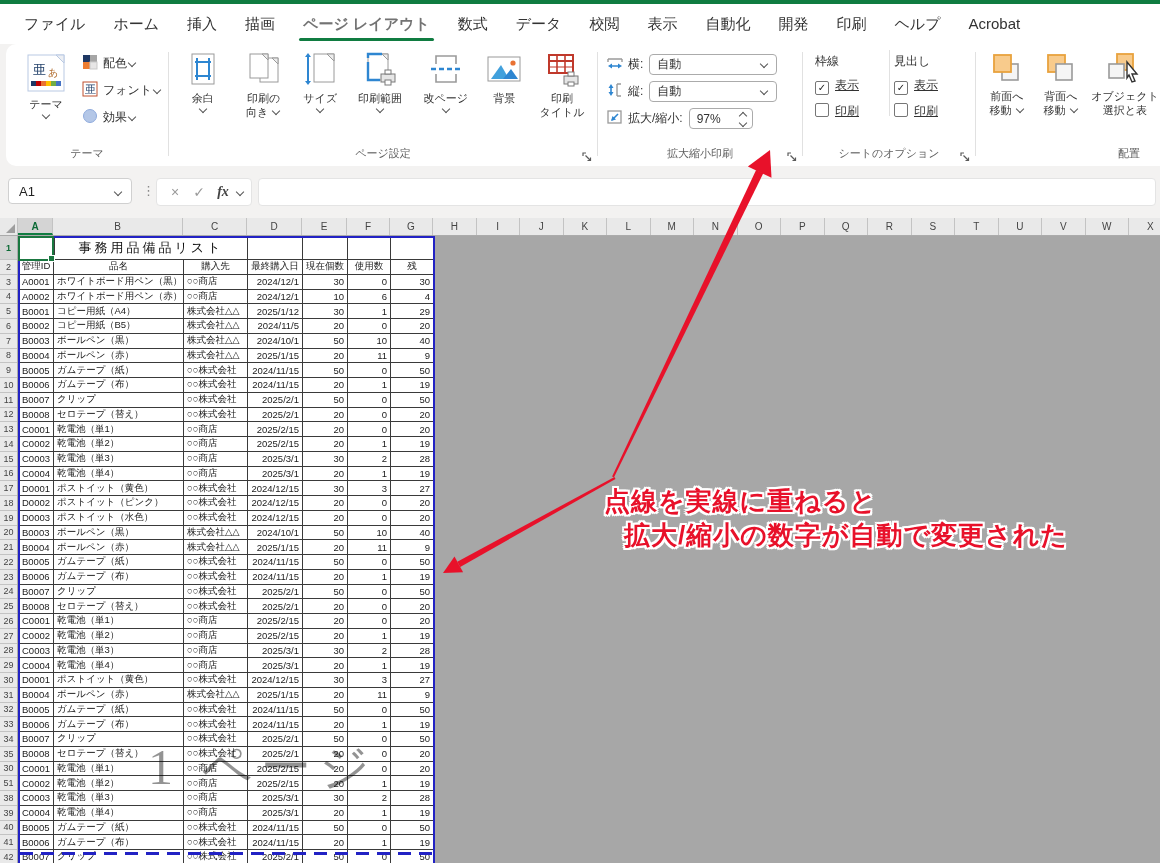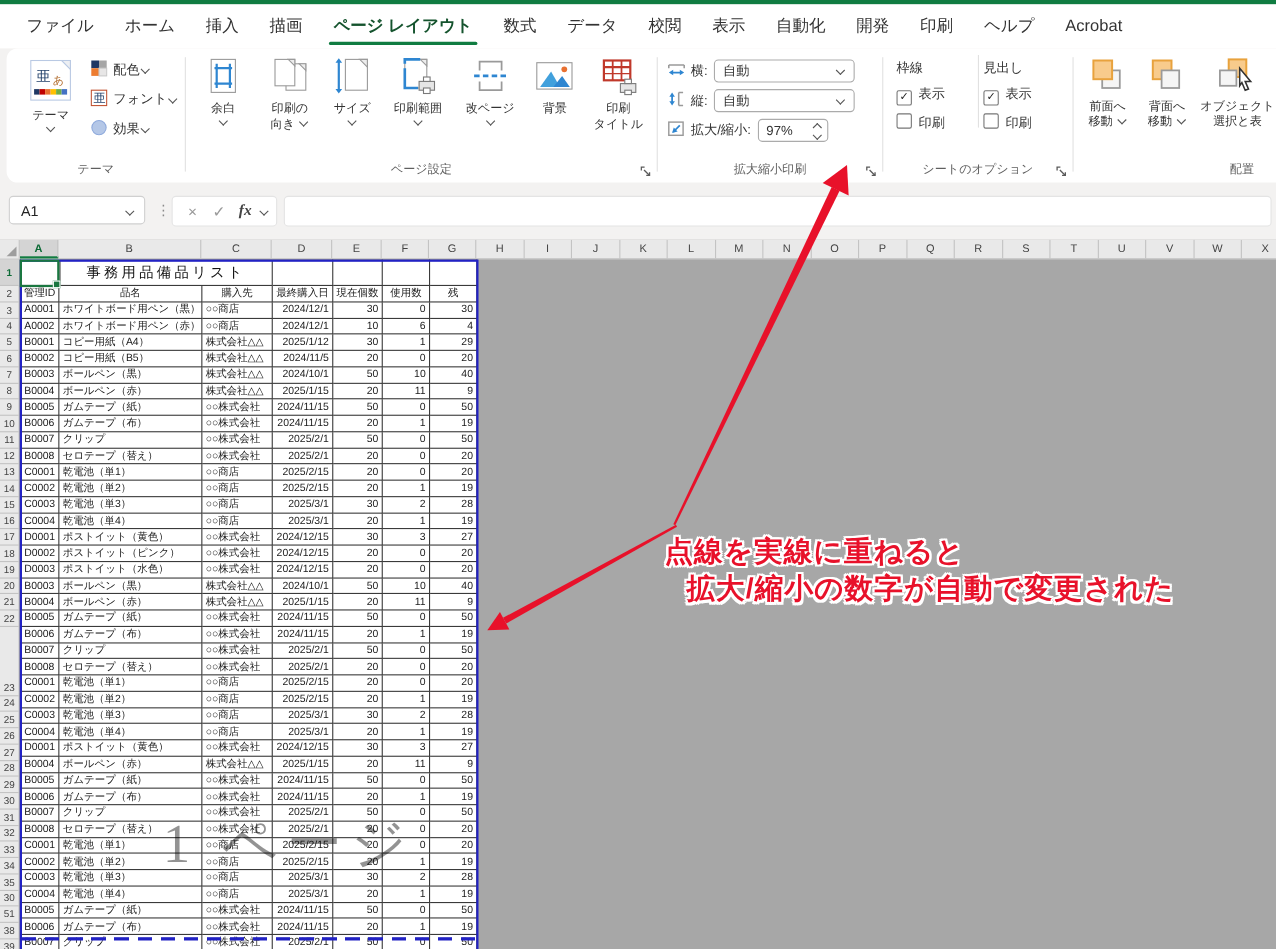--- a/index.html
+++ b/index.html
@@ -2,37 +2,37 @@
 <html><head>
 <meta charset="utf-8">
 <style>
   html,body{margin:0;padding:0;}
   body{width:1160px;height:863px;overflow:hidden;position:relative;background:#F3F2F1;
        font-family:"Liberation Sans","DejaVu Sans",sans-serif;-webkit-font-smoothing:antialiased;}
   
   .topstrip{position:absolute;left:0;top:0;width:1160px;height:4px;background:#107C41;}
   .tabbar{position:absolute;left:0;top:4px;width:1160px;height:40px;background:#FFFFFF;display:flex;align-items:center;padding-left:10px;box-sizing:border-box;}
   .tab{position:relative;font-size:15px;color:#333;padding:0 14px;height:40px;line-height:40px;cursor:default;white-space:nowrap;}
-  .tab.active{color:#14532d;font-weight:700;}
+  .tab.active{color:#737373;font-weight:700;}
   .tab.active::after{content:"";position:absolute;left:10px;right:10px;bottom:3px;height:3px;background:#107C41;border-radius:2px;}
   
   .ribbon{position:absolute;left:6px;top:44px;width:1158px;height:122px;background:#fff;border-radius:10px 0 0 10px;display:flex;overflow:hidden;}
   .rgroup{position:relative;height:100%;box-sizing:border-box;flex:0 0 auto;}
   .rsep{width:1px;background:#E1E1E1;margin:8px 0 10px 0;flex:0 0 1px;}
   .glabel{position:absolute;bottom:5px;left:0;right:0;text-align:center;font-size:11px;color:#5f5f5f;white-space:nowrap;}
   .glaunch{position:absolute;right:4px;bottom:6px;width:11px;height:11px;}
   .rbtn{display:inline-flex;flex-direction:column;align-items:center;text-align:center;font-size:11px;color:#333;padding-top:8px;vertical-align:top;line-height:14px;}
   .chev{display:inline-block;width:5px;height:5px;border-right:1.3px solid #555;border-bottom:1.3px solid #555;transform:rotate(45deg);margin:1px 2px 2px 2px;}
   .chev.up{transform:rotate(-135deg);margin:3px 2px 0 2px;}
   .smallrow{display:flex;align-items:center;height:27px;font-size:12px;color:#333;}
   .ddl{display:flex;align-items:center;justify-content:space-between;width:128px;height:21px;border:1px solid #ABABAB;border-radius:4px;background:#fff;font-size:12px;color:#333;padding:0 7px;box-sizing:border-box;}
   .spin{display:flex;align-items:center;width:64px;height:21px;border:1px solid #ABABAB;border-radius:4px;background:#fff;font-size:12px;color:#333;padding:0 4px 0 7px;box-sizing:border-box;}
   .spin .arrows{margin-left:auto;display:flex;flex-direction:column;align-items:center;}
   .cb{display:inline-block;width:12px;height:12px;border:1px solid #767676;border-radius:2px;background:#fff;margin-right:6px;position:relative;top:2px;font-size:10px;line-height:11px;text-align:center;color:#1a1a1a;font-weight:700;}
-  .optrow{font-size:12px;color:#333;height:26px;line-height:26px;white-space:nowrap;}
+  .optrow{font-size:12px;color:#333;height:26px;line-height:26px;white-space:nowrap;text-decoration:underline;}
   .opttitle{font-size:12px;color:#333;height:24px;line-height:26px;}
   
   .fbar{position:absolute;left:0;top:170px;width:1160px;height:44px;background:#F3F2F1;}
   .namebox{position:absolute;left:8px;top:8px;width:124px;height:26px;background:#fff;border:1px solid #D0D0D0;border-radius:4px;font-size:13px;color:#222;line-height:26px;padding-left:10px;box-sizing:border-box;}
   .namebox .chev{position:absolute;right:8px;top:9px;}
   .fdots{position:absolute;left:142px;top:8px;height:26px;line-height:26px;color:#8a8a8a;font-size:13px;}
   .fbtns{position:absolute;left:156px;top:8px;height:26px;display:flex;align-items:center;background:#fff;border:1px solid #E4E4E4;border-radius:4px;padding:0 6px;}
   .fbtn{width:24px;text-align:center;color:#9a9a9a;font-size:14px;}
   .fx{font-style:italic;font-weight:700;color:#444;font-family:"Liberation Serif","DejaVu Serif",serif;}
   .finput{position:absolute;left:258px;top:8px;right:4px;height:26px;background:#fff;border:1px solid #E4E4E4;border-radius:4px;}
@@ -392,21 +392,21 @@
       <div class="rh" style="height: 14.75px;">13</div>
       <div class="rh" style="height: 14.75px;">14</div>
       <div class="rh" style="height: 14.75px;">15</div>
       <div class="rh" style="height: 14.75px;">16</div>
       <div class="rh" style="height: 14.75px;">17</div>
       <div class="rh" style="height: 14.75px;">18</div>
       <div class="rh" style="height: 14.75px;">19</div>
       <div class="rh" style="height: 14.75px;">20</div>
       <div class="rh" style="height: 14.75px;">21</div>
       <div class="rh" style="height: 14.75px;">22</div>
-      <div class="rh" style="height: 14.75px; margin-top: 48px;">23</div>
+      <div class="rh" style="height: 14.75px;">23</div>
       <div class="rh" style="height: 14.75px;">24</div>
       <div class="rh" style="height: 14.75px;">25</div>
       <div class="rh" style="height: 14.75px;">26</div>
       <div class="rh" style="height: 14.75px;">27</div>
       <div class="rh" style="height: 14.75px;">28</div>
       <div class="rh" style="height: 14.75px;">29</div>
       <div class="rh" style="height: 14.75px;">30</div>
       <div class="rh" style="height: 14.75px;">31</div>
       <div class="rh" style="height: 14.75px;">32</div>
       <div class="rh" style="height: 14.75px;">33</div>

